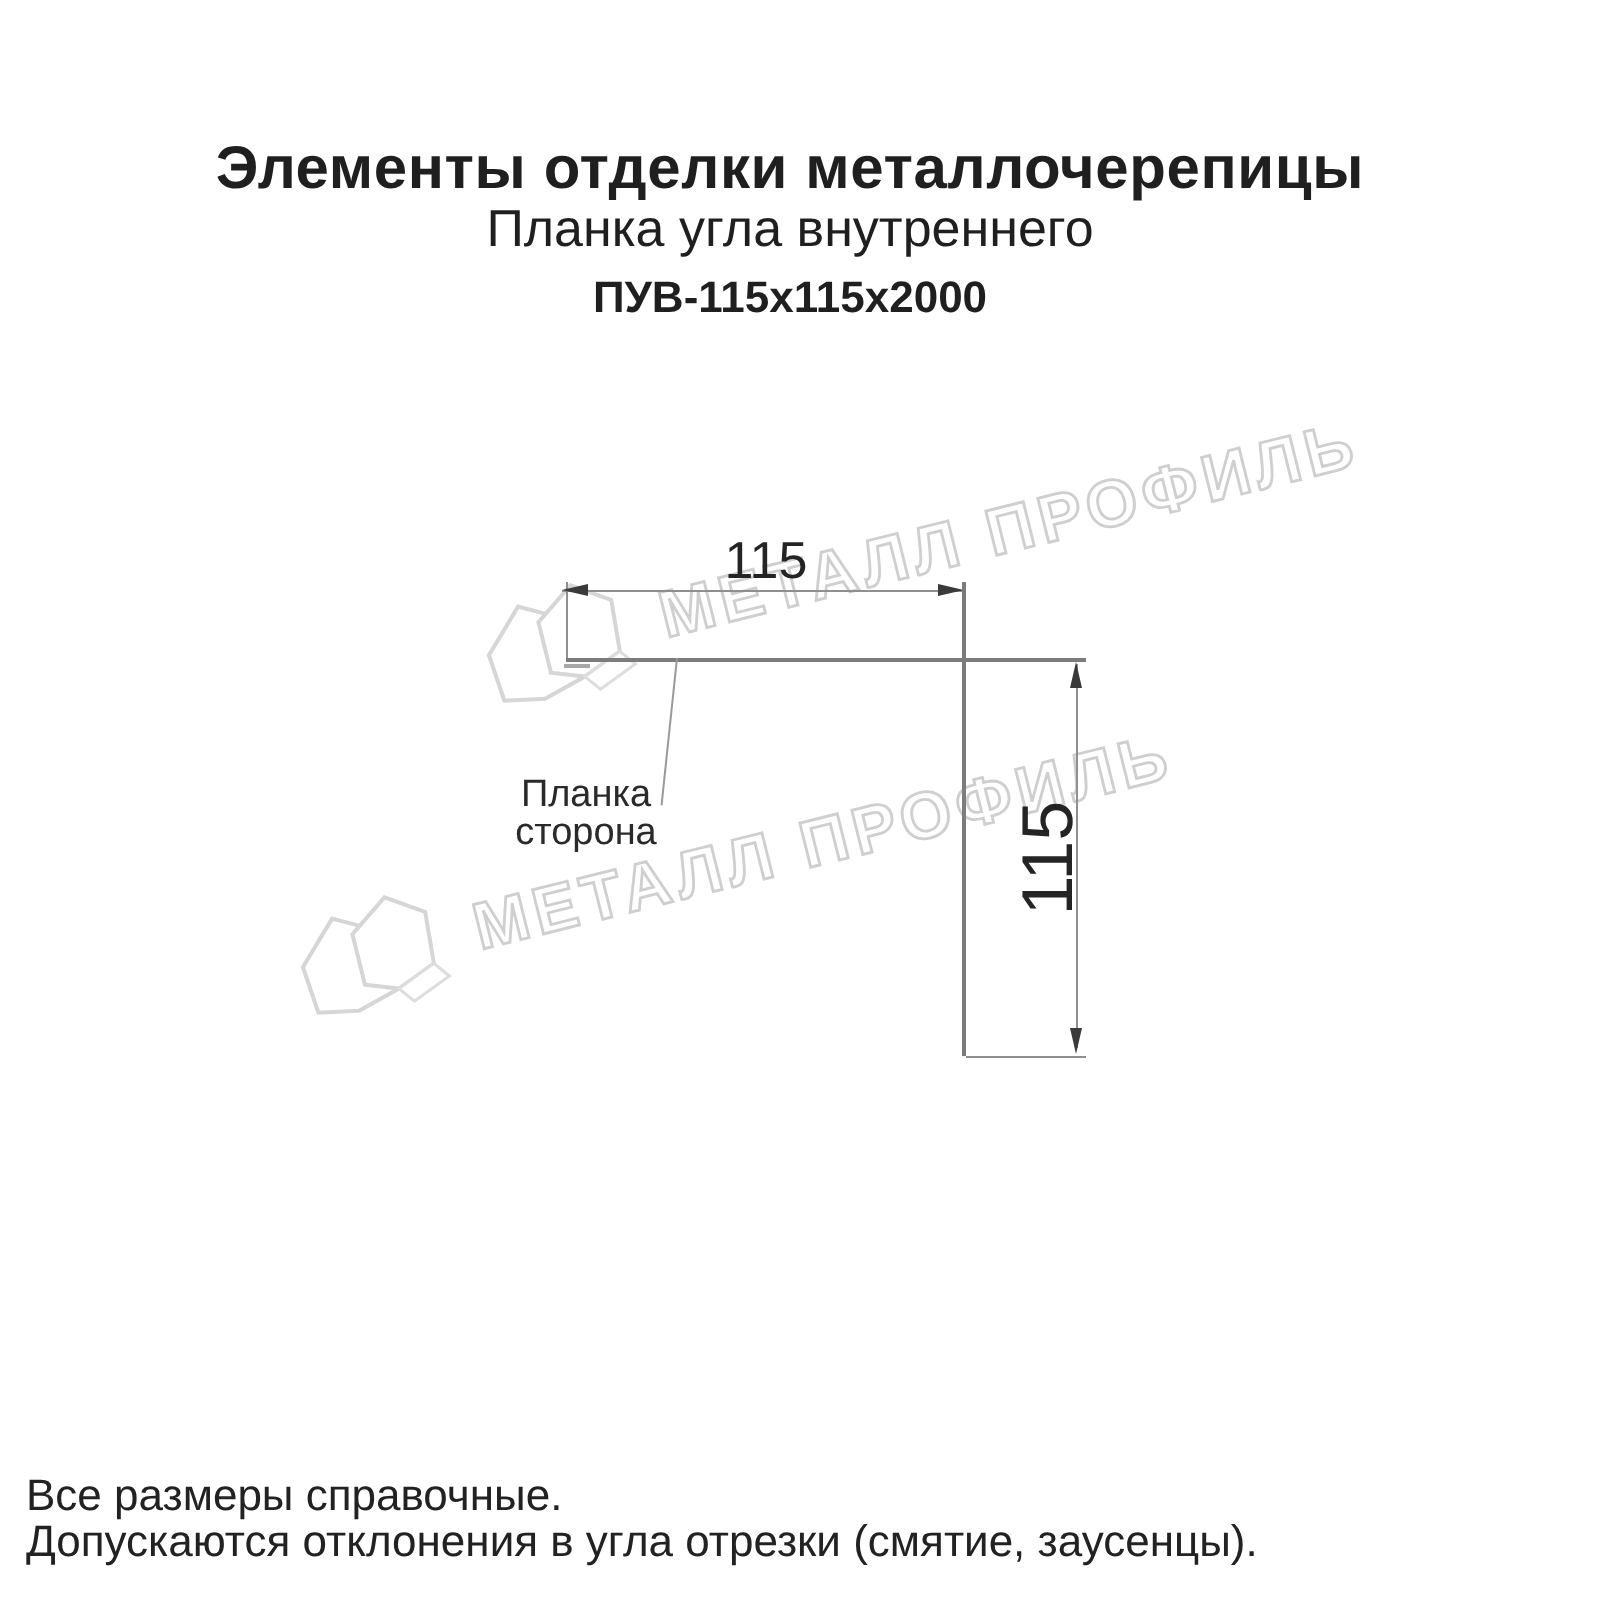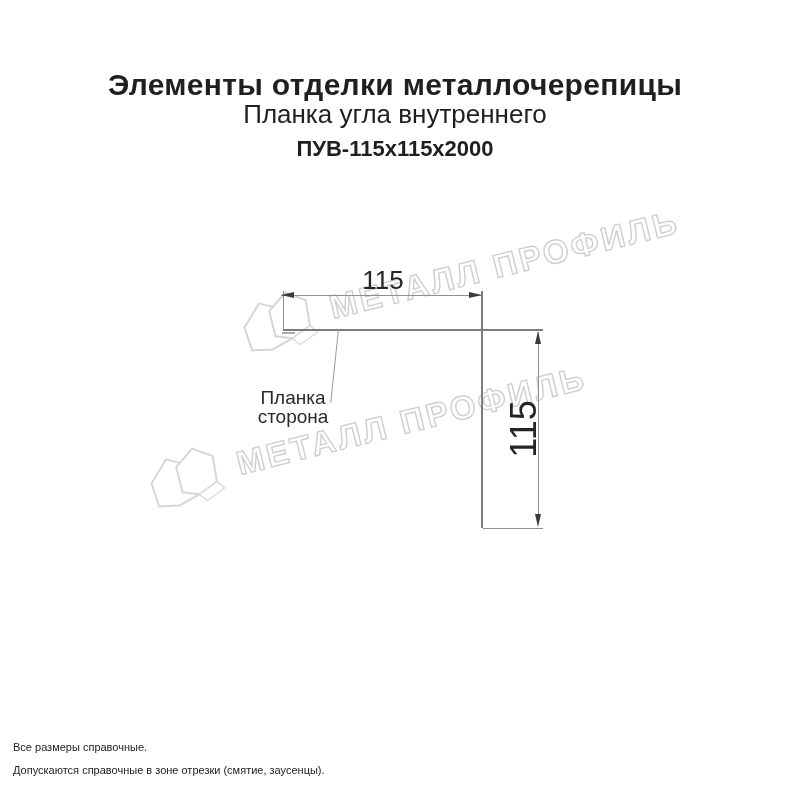--- a/index.html
+++ b/index.html
@@ -32,21 +32,21 @@
   .arr-down {border-left:3px solid transparent;border-right:3px solid transparent;border-top:13px solid #3a3a3a;}
   
   .dim-h{position:absolute;left:343px;top:265px;width:80px;text-align:center;font-size:26px;color:#242424;}
   .dim-v{position:absolute;left:484px;top:409px;width:80px;height:40px;line-height:40px;text-align:center;
          font-size:36px;color:#242424;transform:rotate(-90deg);}
   .face-label{position:absolute;left:233px;top:388px;width:120px;text-align:center;
          font-size:19px;line-height:19px;color:#2a2a2a;}
   .leader{position:absolute;left:338px;top:329px;width:1px;height:74px;background:#9a9a9a;
          transform:rotate(6deg);transform-origin:top left;}
   
-  .notes{position:absolute;left:13px;top:736px;font-size:11px;line-height:23px;color:#222;}
+  .notes{position:absolute;left:13px;top:736px;font-size:22px;line-height:23px;color:#222;}
 </style>
 </head>
 <body>
 
 <div class="canvas">
 
   <div class="wm wm1">
     <svg width="76" height="60" viewBox="0 0 76 60">
       <polygon points="4,52 2,28 22,8 44,20 46,50 24,56" fill="#ffffff" stroke="#d6d6d6" stroke-width="2"></polygon>
       <polygon points="30,44 30,18 50,4 68,16 66,42 46,50" fill="#ffffff" stroke="#d6d6d6" stroke-width="2"></polygon>
@@ -86,16 +86,16 @@
   <div class="dim-v">115</div>
 
   <div class="leader"></div>
   <div class="face-label">
     <div>Планка</div>
     <div>сторона</div>
   </div>
 
   <div class="notes">
     <div>Все размеры справочные.</div>
-    <div>Допускаются справочные в зоне отрезки (смятие, заусенцы).</div>
+    <div>Допускаются отклонения в угла отрезки (смятие, заусенцы).</div>
   </div>
 
 </div>
 
 </body></html>

